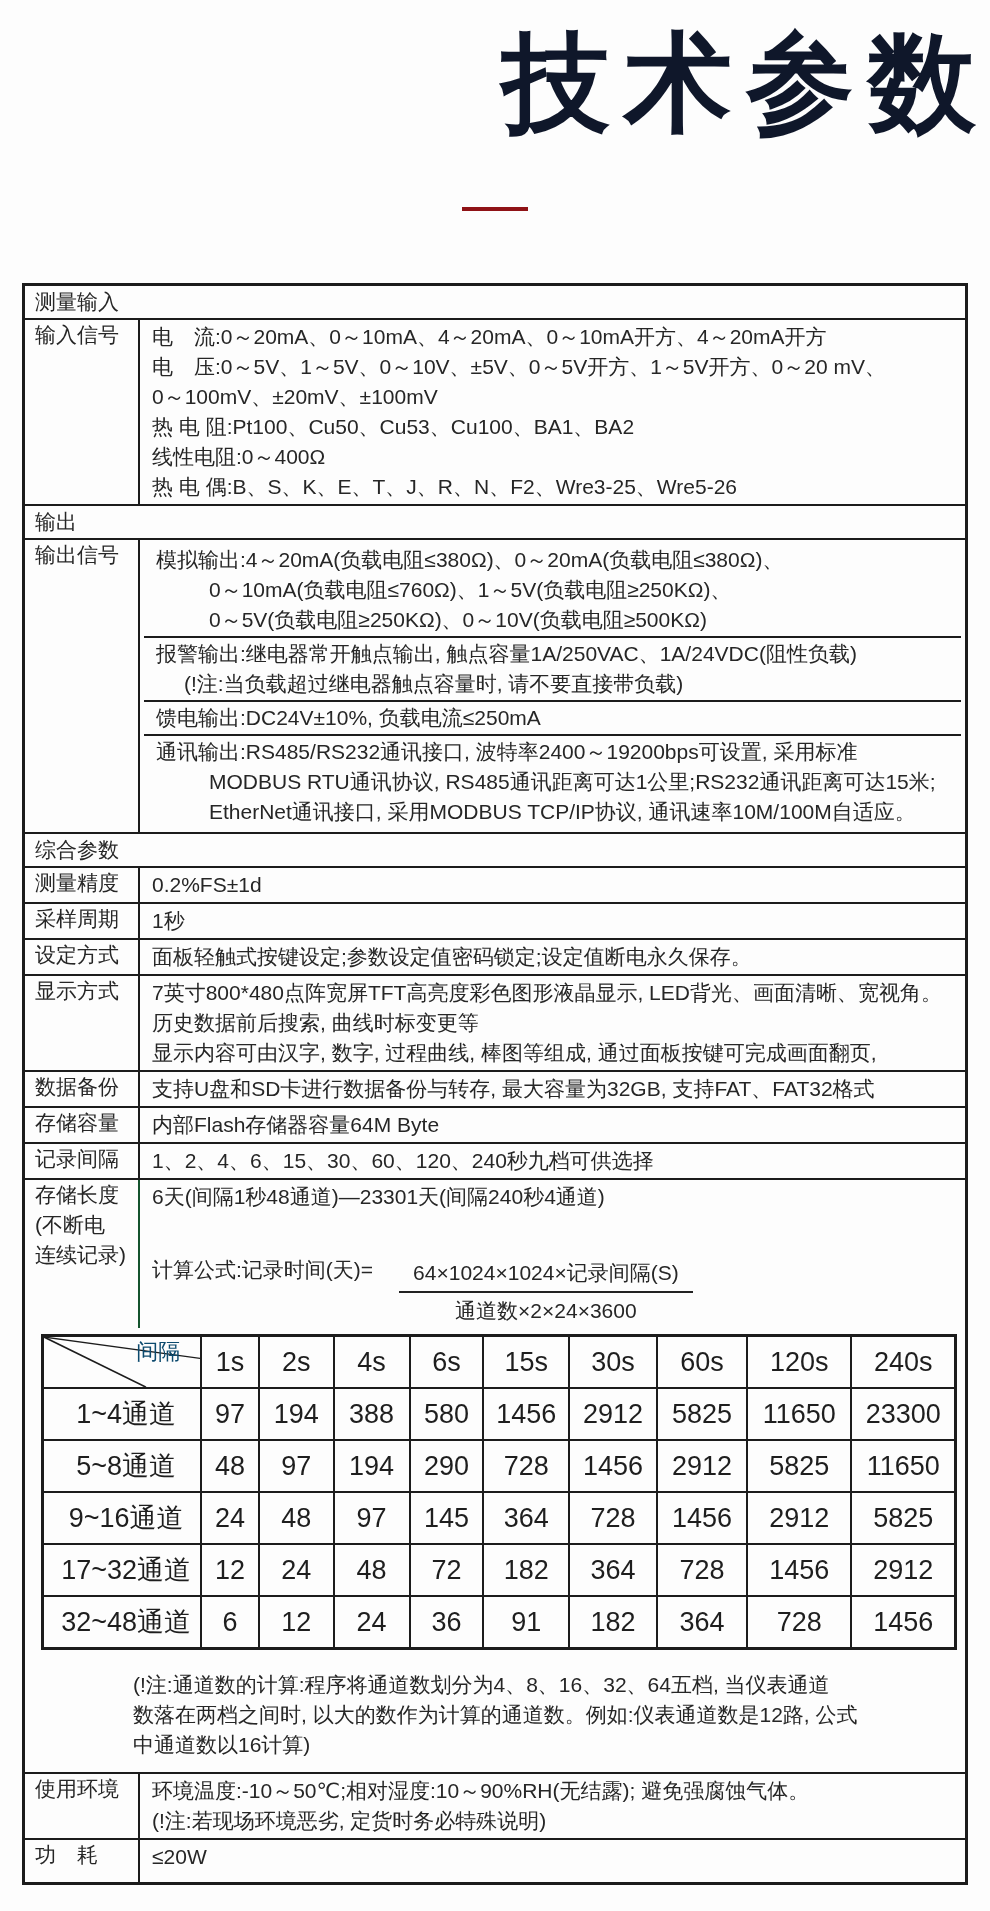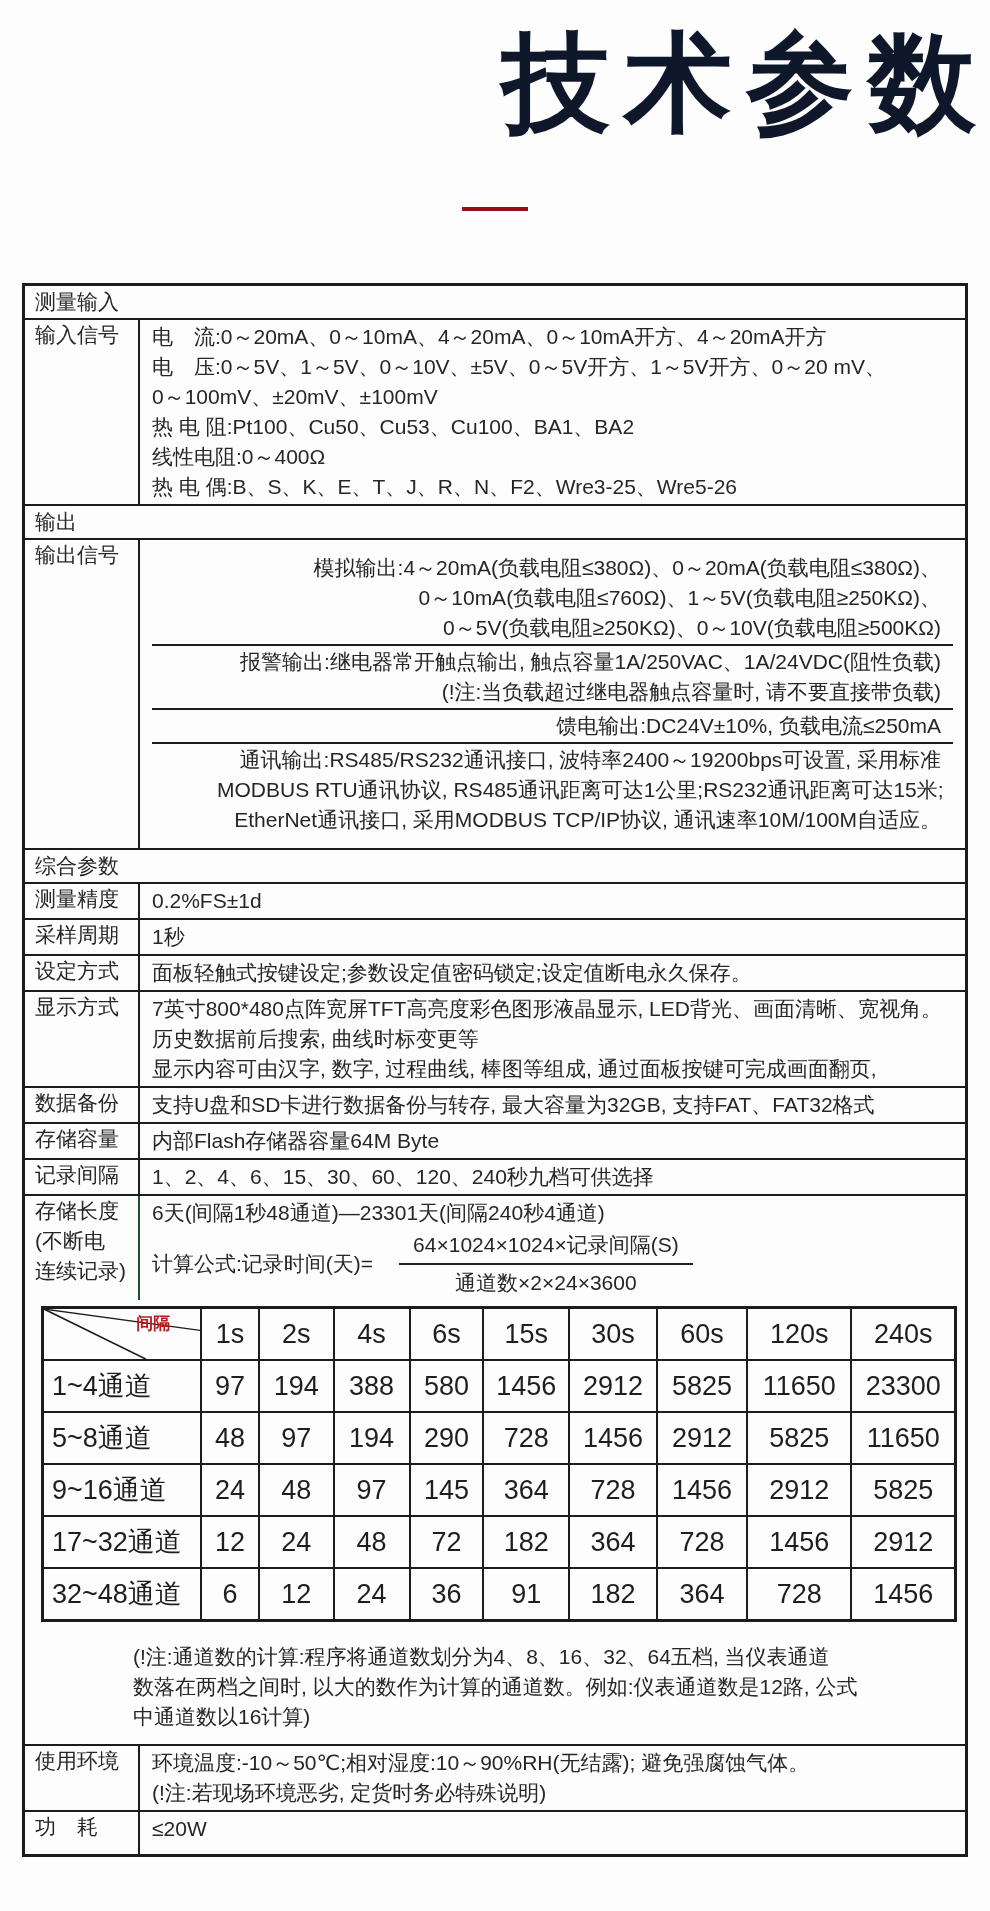--- a/index.html
+++ b/index.html
@@ -32,47 +32,47 @@
     width:115px;flex:0 0 115px;
     border-right:2px solid #1c1c1c;
     padding:0 0 2px 10px;box-sizing:border-box;
   }
   .cell-c{flex:1;padding:2px 12px;min-width:0;}
   .line{white-space:nowrap;}
   .indent-a{padding-left:53px;}
   .indent-b{padding-left:28px;}
   .subrow{padding:1px 12px;}
   .subrow + .subrow{border-top:2px solid #1c1c1c;}
-  .cell-c-flush{flex:1;padding:12px;min-width:0;text-align:right;}
+  .cell-c-flush{flex:1;padding:4px;min-width:0;}
   
   .storage-row{display:block;}
   .storage-top{display:flex;}
   .storage-top .cell-l{border-right:2px solid #14532d;}
   .formula{display:flex;align-items:center;margin-top:2px;}
   .frac{display:inline-block;text-align:center;margin-left:26px;}
-  .frac .num{display:block;padding:0 14px 3px;border-bottom:2px solid #222;}
+  .frac .num{display:block;padding:0 14px 3px;border-bottom:2px solid #222;margin-top:44px;}
   .frac .den{display:block;padding-top:3px;}
   
   table.matrix{
     border-collapse:collapse;
     margin:6px 8px 0 16px;
     width:calc(100% - 24px);
     border:3px solid #1c1c1c;
     font-size:27px;color:#1e1e1e;
     table-layout:fixed;
   }
   table.matrix td,table.matrix th{
     border:2px solid #1c1c1c;
     text-align:center;font-weight:normal;
     height:50px;padding:0;overflow:hidden;
   }
-  table.matrix .m-label{text-align:left;padding-left:8px;white-space:nowrap;}
+  table.matrix .m-label{text-align:center;padding-left:8px;white-space:nowrap;}
   .corner{position:relative;height:98px;}
   .corner svg{position:absolute;inset:0;width:100%;height:100%;}
-  .corner .c-lab{position:absolute;font-size:17px;line-height:22px;color:#b91c1c;font-weight:bold;}
+  .corner .c-lab{position:absolute;font-size:22px;line-height:22px;color:#0c4a6e;}
   .c-top{left:59%;top:4px;}
   .note{padding:20px 30px 12px 108px;}
   .last-row .cell-c,.last-row .cell-l{padding-bottom:10px;}
 </style>
 </head>
 <body>
 
 <h1 class="page-title">技术参数</h1>
 <div class="title-underline" style="background: rgb(143, 18, 22);"></div>
 

